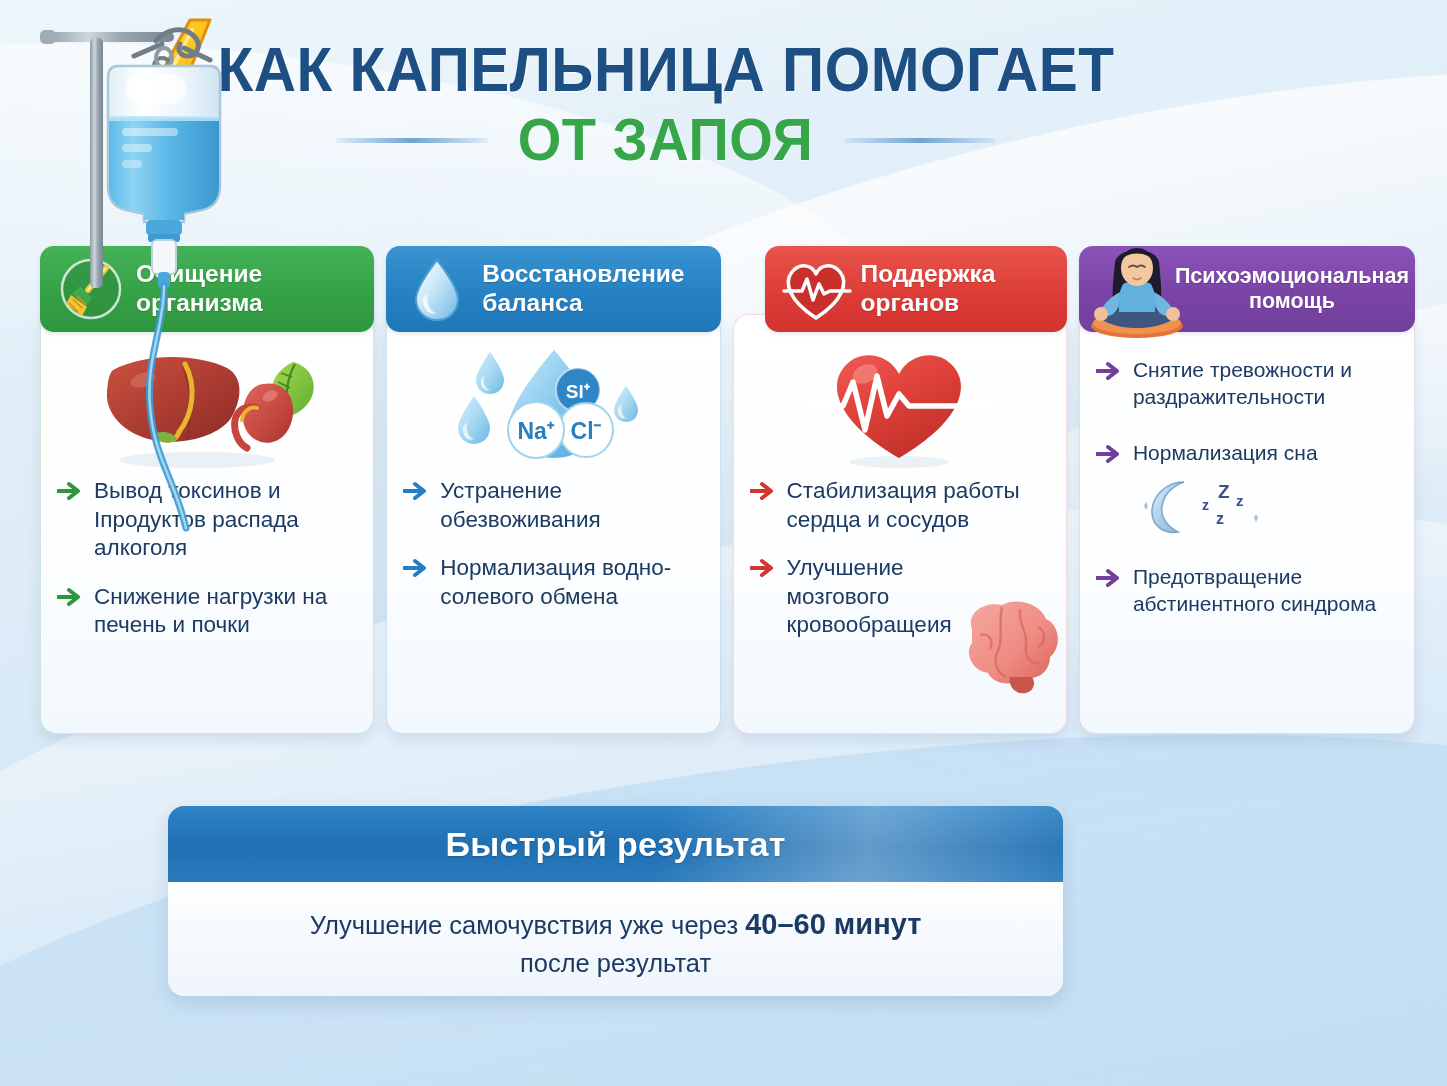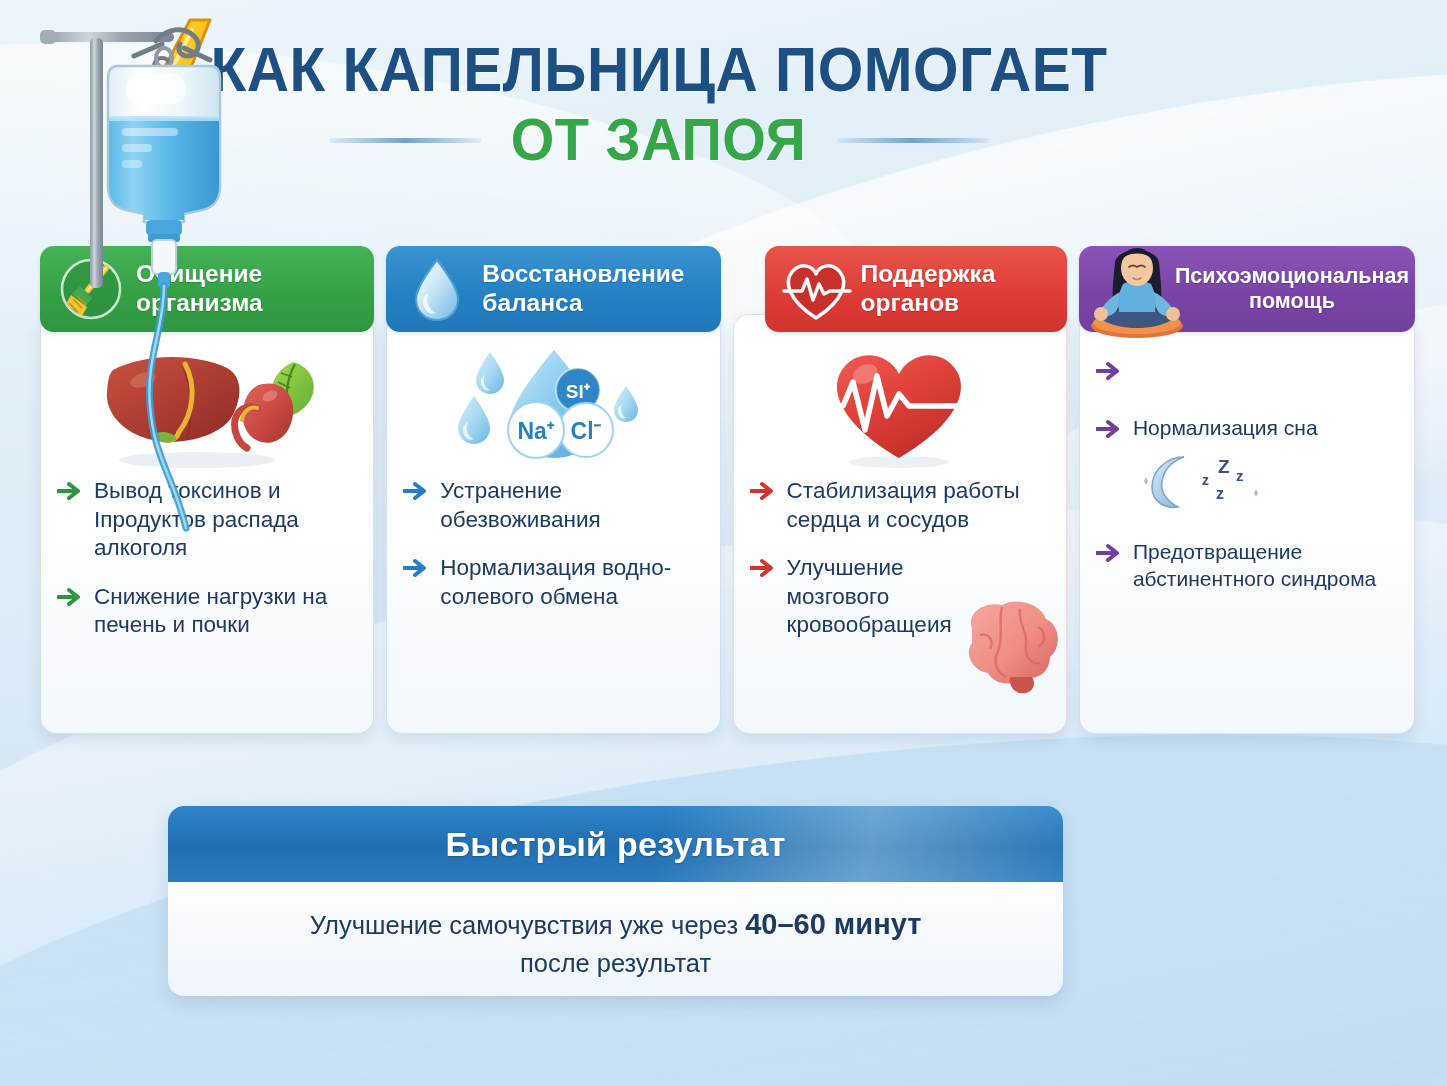--- a/index.html
+++ b/index.html
@@ -53,21 +53,21 @@
   .wave.w5 {
     width: 900px; height: 300px;
     left: 900px; top: 330px;
     background: linear-gradient(180deg, rgba(255,255,255,0.55), rgba(255,255,255,0));
     transform: rotate(-16deg);
   }
 
   
   #title-block {
     position: absolute;
-    left: 11px; top: 36px;
+    left: 18px; top: 36px;
     width: 1296px;
     text-align: center;
     z-index: 6;
   }
   #title-main {
     font-size: 63px;
     font-weight: bold;
     color: #1d4f82;
     letter-spacing: 0.5px;
     line-height: 1.05;
@@ -565,20 +565,21 @@
         <span class="card-head-title">Психоэмоциональная<br>помощь</span>
       </div>
       <div class="card-body">
         <div class="bullets">
           <div class="bullet">
             <span class="bullet-arrow">
               <svg width="26" height="20" viewBox="0 0 26 20">
                   <path d="M1 10 H16 M12 3 L21 10 L12 17" stroke="#72409c" stroke-width="4" fill="none" stroke-linecap="round" stroke-linejoin="round"></path>
                 </svg>
             </span>
+            <span class="bullet-text">Снятие тревожности и раздражительности</span>
           </div>
           <div>
             <div class="bullet">
               <span class="bullet-arrow">
                 <svg width="26" height="20" viewBox="0 0 26 20">
                     <path d="M1 10 H16 M12 3 L21 10 L12 17" stroke="#72409c" stroke-width="4" fill="none" stroke-linecap="round" stroke-linejoin="round"></path>
                   </svg>
               </span>
               <span class="bullet-text">Нормализация сна</span>
             </div>

